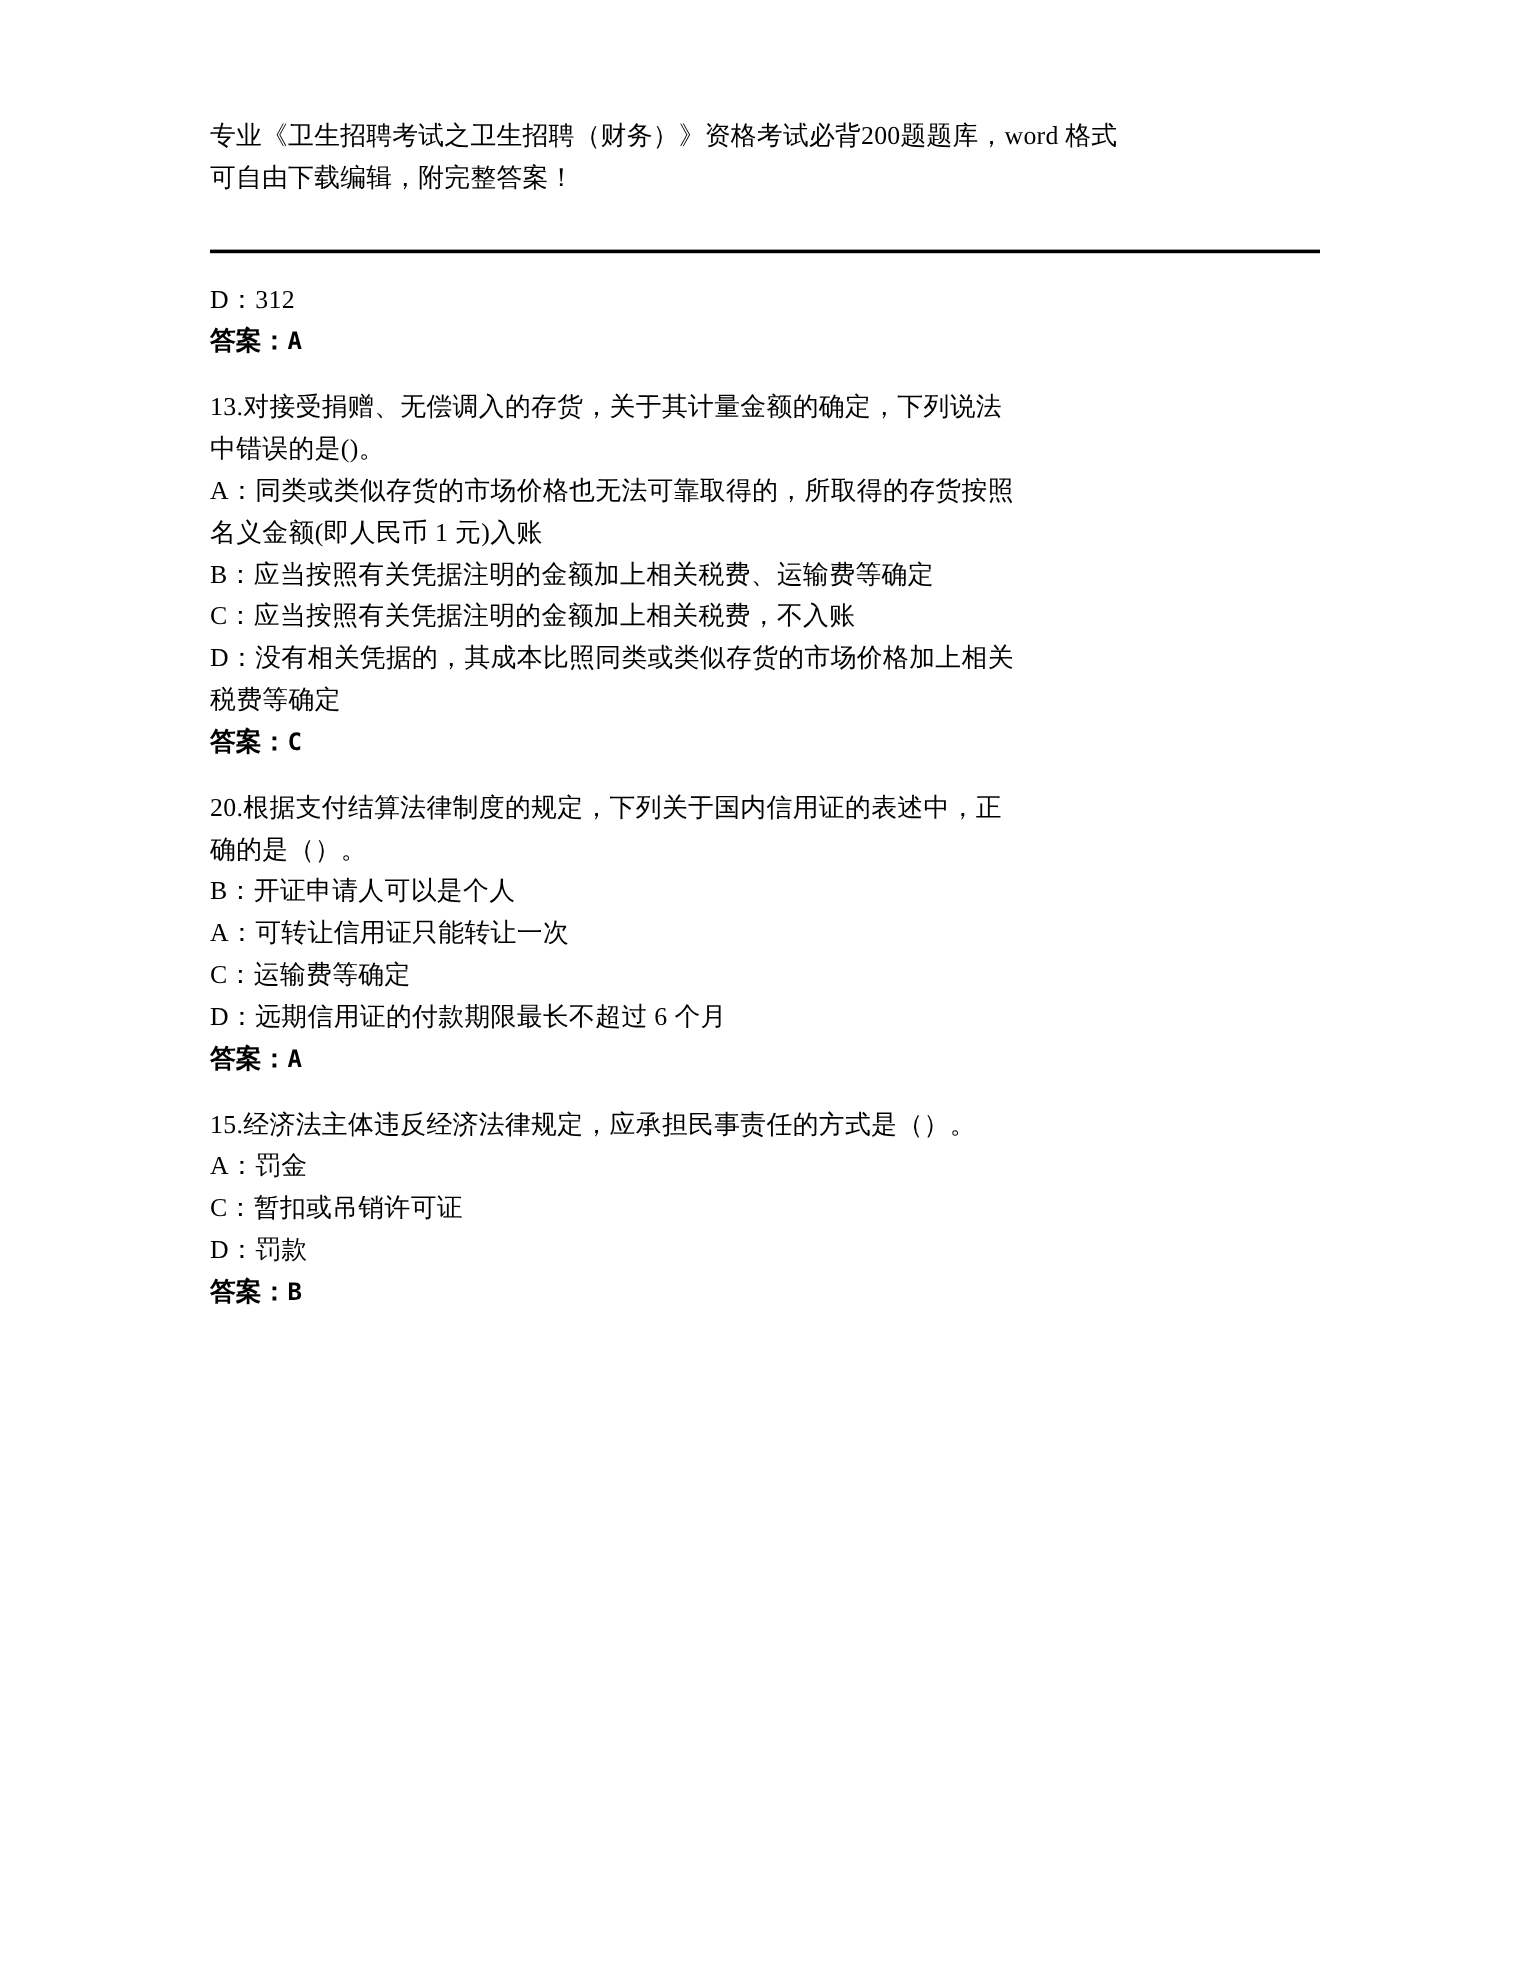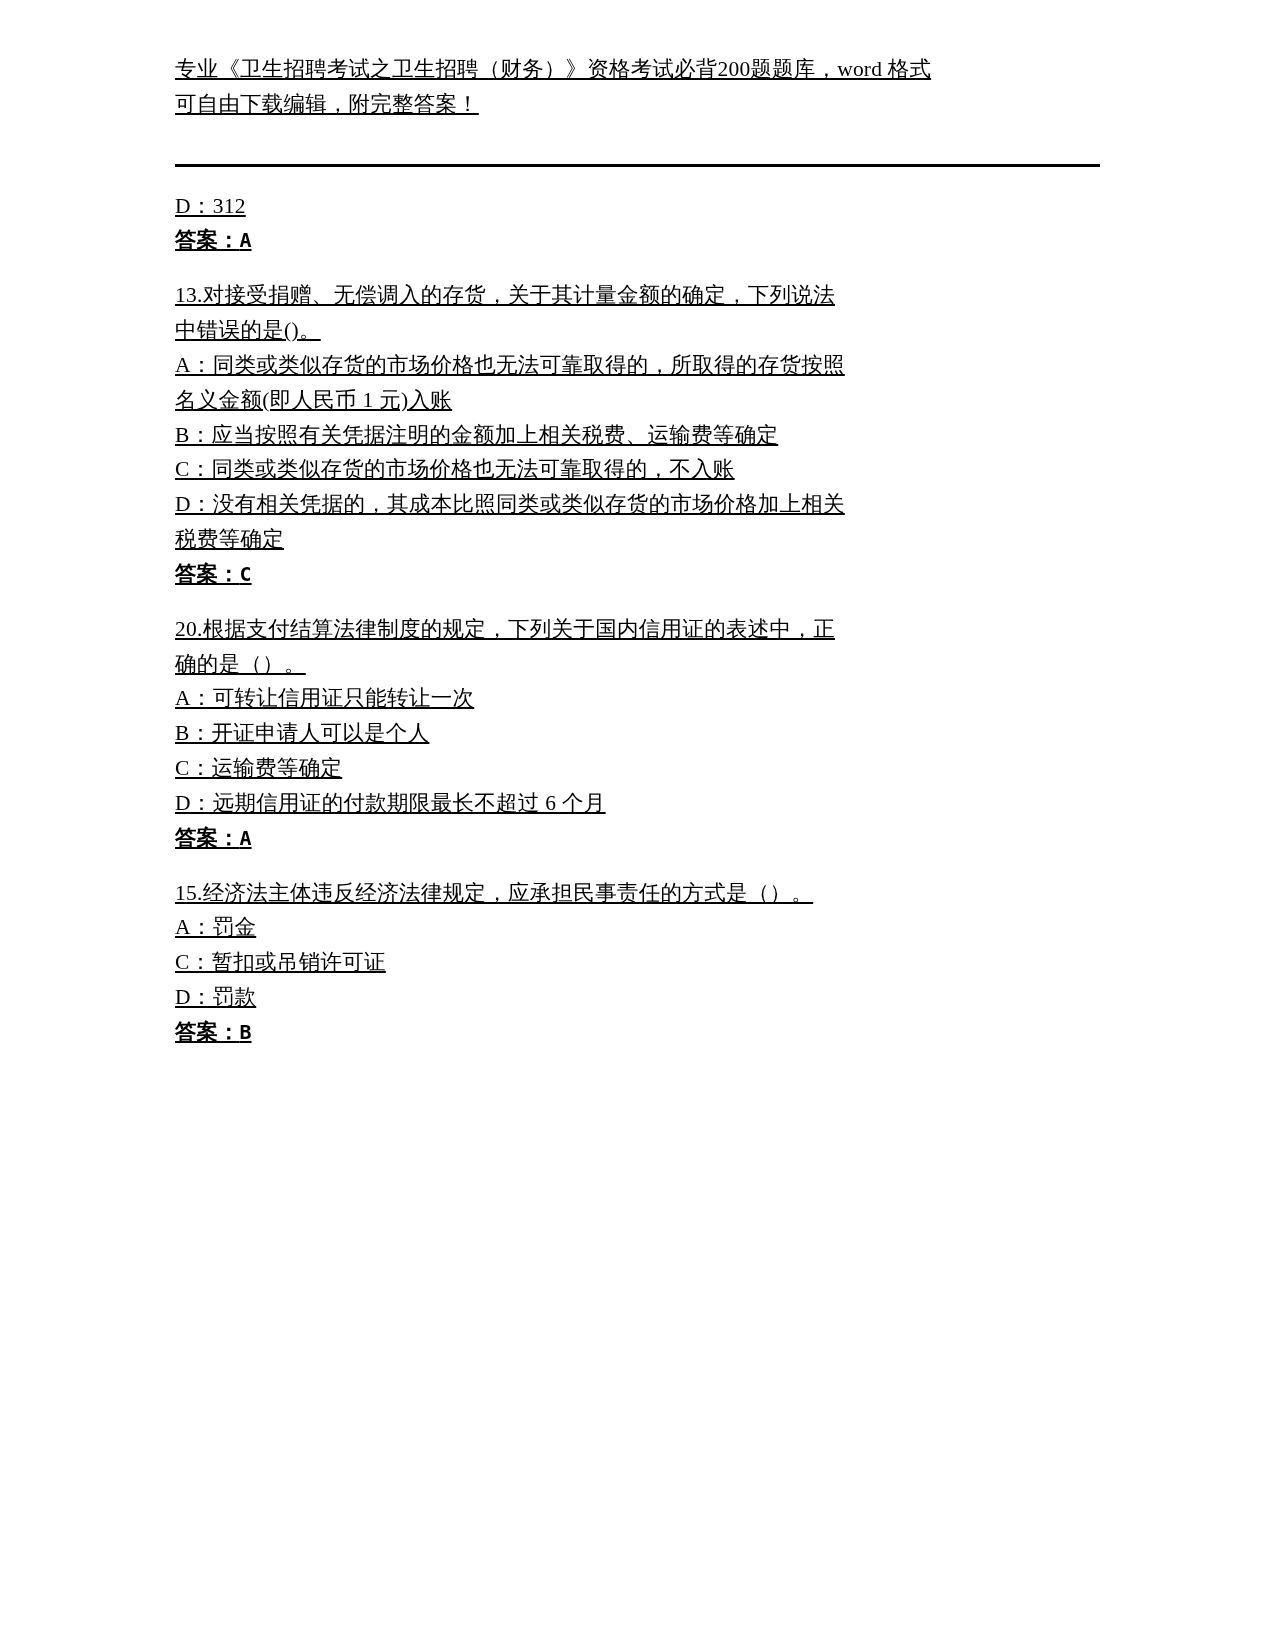--- a/index.html
+++ b/index.html
@@ -13,22 +13,21 @@
     font-family: "Liberation Serif", "DejaVu Serif", serif;
     color: #000000;
     position: relative;
     overflow: hidden;
   }
   .page {
     position: relative;
     width: 1275px;
     height: 1650px;
     box-sizing: border-box;
-    padding: 48px 175px 0 175px;
-    text-decoration: underline;
+    padding: 92px 175px 0 175px;
   }
   .header {
     font-size: 21.5px;
     line-height: 1.62;
     letter-spacing: 0.2px;
     text-align: justify;
     margin: 0 0 0 0;
     padding-top: 4px;
   }
   .header .hdr-line {
@@ -94,31 +93,31 @@
       <p class="line">D：312</p>
       <p class="answer"><span>答案：</span><span class="ans-letter">A</span></p>
     </div>
 
     <div class="q-block">
       <p class="line">13.对接受捐赠、无偿调入的存货，关于其计量金额的确定，下列说法</p>
       <p class="line">中错误的是()。</p>
       <p class="line opt">A：同类或类似存货的市场价格也无法可靠取得的，所取得的存货按照</p>
       <p class="line opt indent-cont">名义金额(即人民币 1 元)入账</p>
       <p class="line opt">B：应当按照有关凭据注明的金额加上相关税费、运输费等确定</p>
-      <p class="line opt">C：同类或类似存货的市场价格也无法可靠取得的，不入账</p>
+      <p class="line opt">C：应当按照有关凭据注明的金额加上相关税费，不入账</p>
       <p class="line opt">D：没有相关凭据的，其成本比照同类或类似存货的市场价格加上相关</p>
       <p class="line opt indent-cont">税费等确定</p>
       <p class="answer"><span>答案：</span><span class="ans-letter">C</span></p>
     </div>
 
     <div class="q-block">
       <p class="line">20.根据支付结算法律制度的规定，下列关于国内信用证的表述中，正</p>
       <p class="line">确的是（）。</p>
+      <p class="line opt">B：开证申请人可以是个人</p>
       <p class="line opt">A：可转让信用证只能转让一次</p>
-      <p class="line opt">B：开证申请人可以是个人</p>
       <p class="line opt">C：运输费等确定</p>
       <p class="line opt">D：远期信用证的付款期限最长不超过 6 个月</p>
       <p class="answer"><span>答案：</span><span class="ans-letter">A</span></p>
     </div>
 
     <div class="q-block">
       <p class="line">15.经济法主体违反经济法律规定，应承担民事责任的方式是（）。</p>
       <p class="line opt">A：罚金</p>
       <p class="line opt">C：暂扣或吊销许可证</p>
       <p class="line opt">D：罚款</p>

